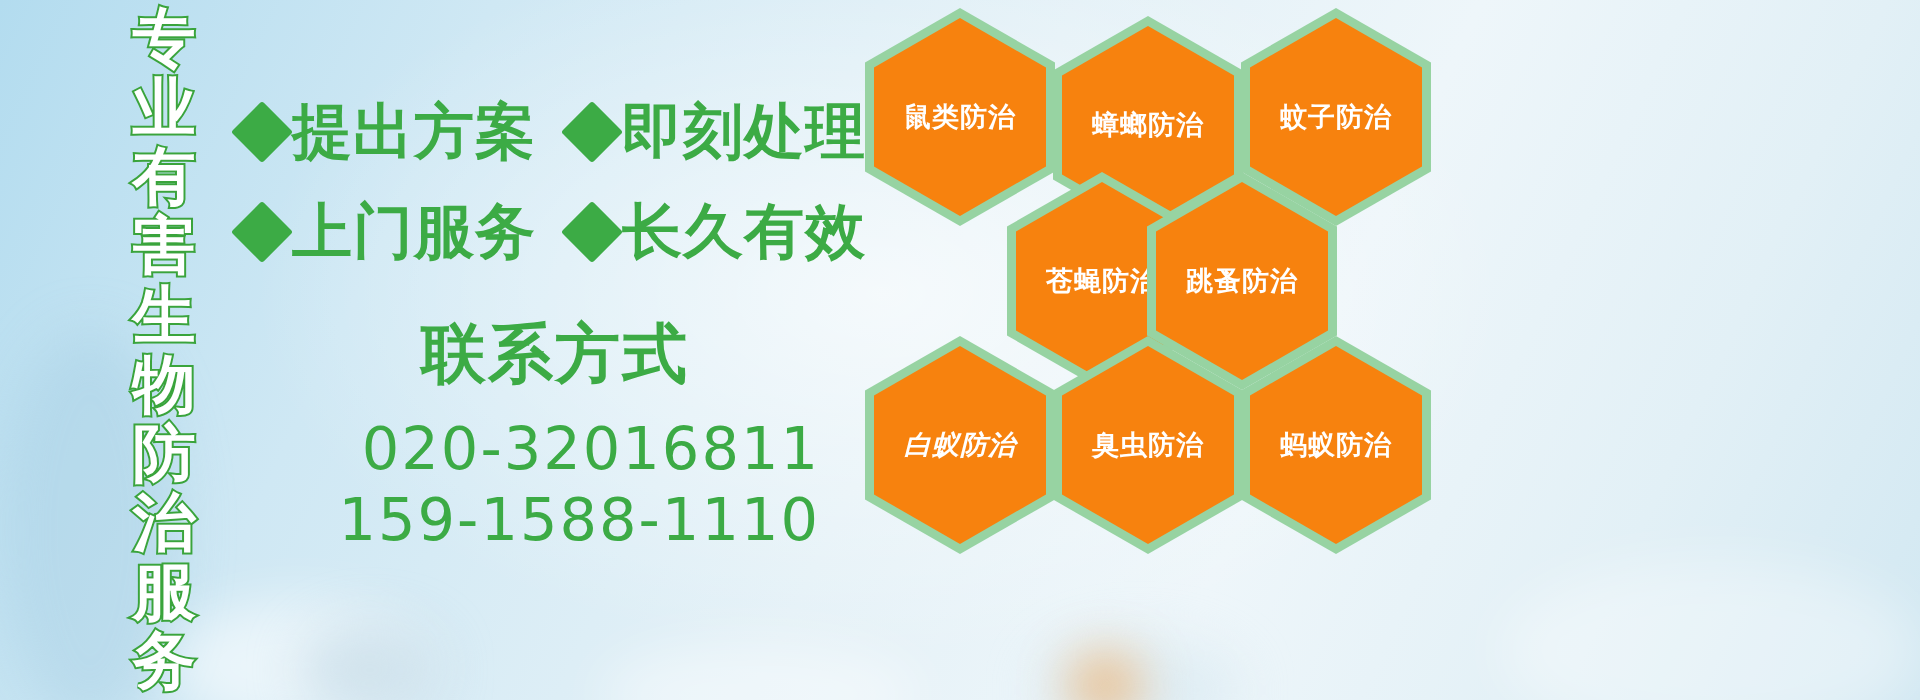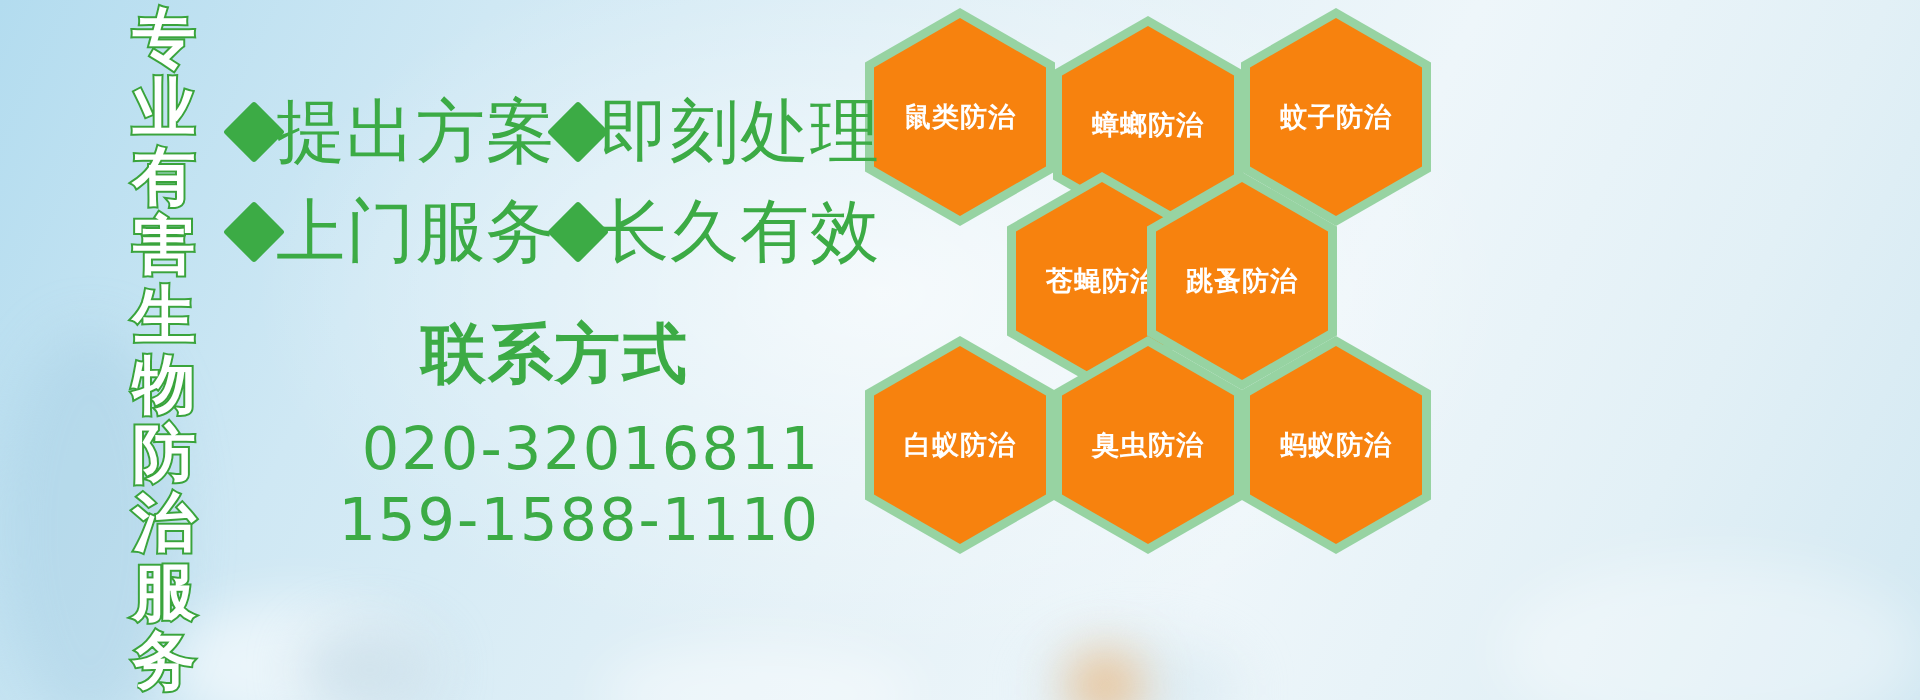--- a/index.html
+++ b/index.html
@@ -82,22 +82,22 @@
     display: inline-block;
     width: 44px;
     height: 44px;
     background: #3cab45;
     transform: rotate(45deg);
     border-radius: 3px;
   }
   .dia-wrap { width: 60px; display: flex; justify-content: center; align-items: center; }
   .feature-text {
     font-family: "DejaVu Sans", "Liberation Sans", sans-serif;
-    font-size: 69px;
-    font-weight: 400;
+    font-size: 60px;
+    font-weight: 700;
     color: #3cab45;
     letter-spacing: 1px;
     white-space: nowrap;
   }
   .feature-gap { width: 26px; }
 
   
   #contact {
     position: absolute;
     left: 300px;
@@ -163,21 +163,21 @@
     letter-spacing: 1px;
     white-space: nowrap;
   }
 
   
   .hex.r1c1 { left: 10px;  top: 8px; }
   .hex.r1c2 { left: 198px; top: 16px; }
   .hex.r1c3 { left: 386px; top: 8px; }
   .hex.r2c1 { left: 104px; top: 172px; margin-left: 48px; }
   .hex.r2c2 { left: 292px; top: 172px; }
-  .hex.r3c1 { left: 10px;  top: 336px; }
+  .hex.r3c1 { left: 10px;  top: 336px; font-style: italic; }
   .hex.r3c2 { left: 198px; top: 336px; }
   .hex.r3c3 { left: 386px; top: 336px; }
 </style>
 </head>
 <body>
 
 <div id="banner">
 
   <div class="blob blob-g"></div>
   <div class="blob blob-a"></div>

